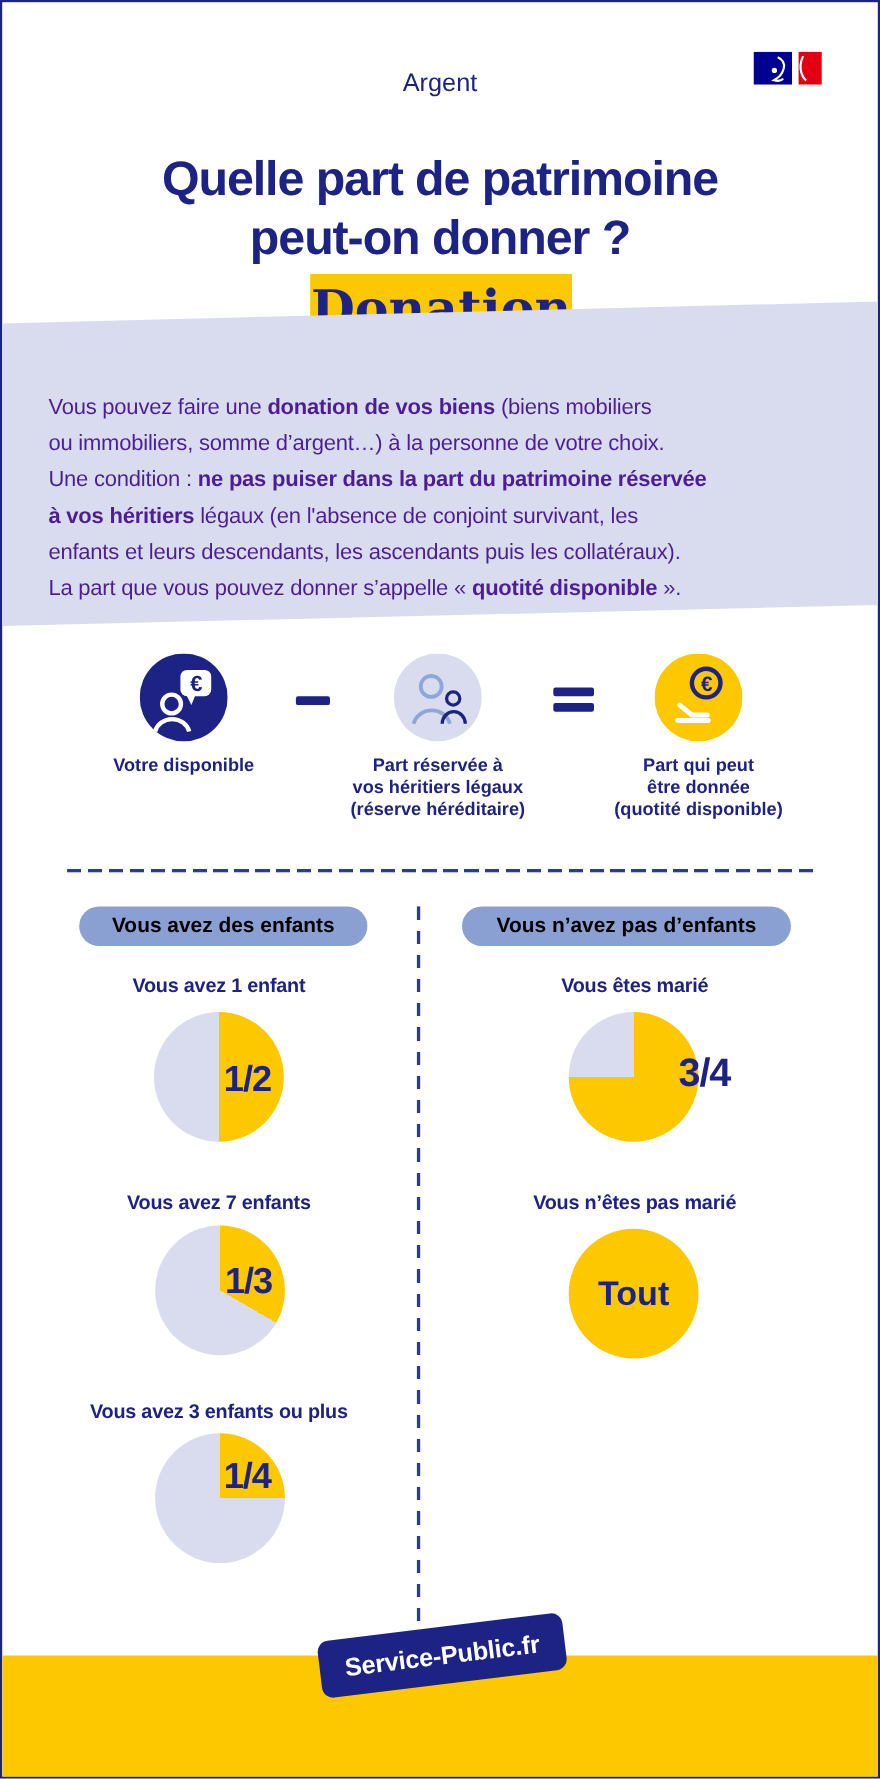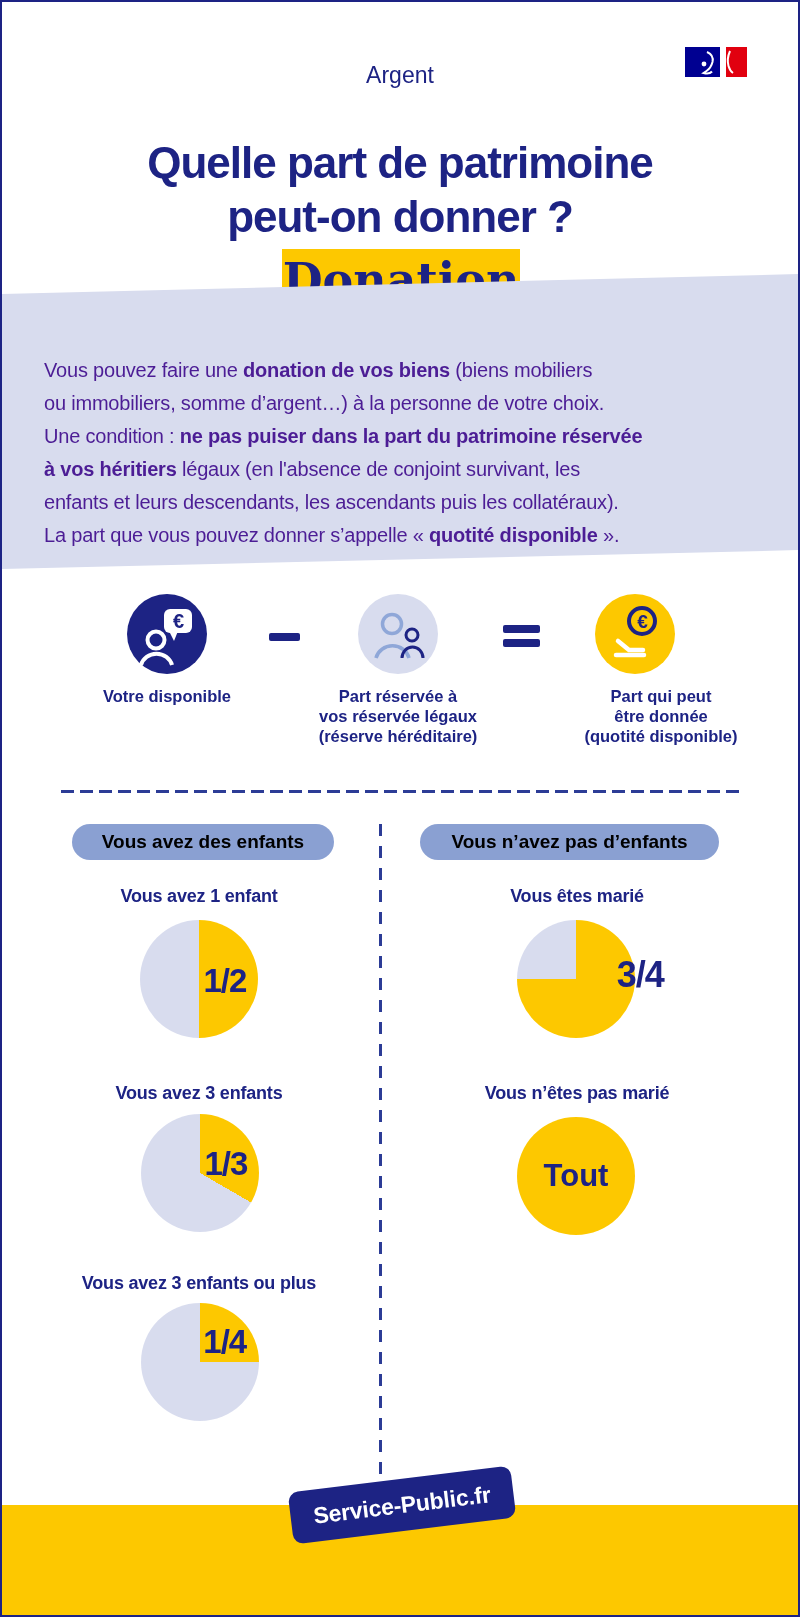--- a/index.html
+++ b/index.html
@@ -31,21 +31,21 @@
   .eq-c1{top:592px;left:125px;}
   .eq-c2{top:592px;left:356px;}
   .eq-c3{top:592px;left:593px;}
   .op{background:#1d2384;border-radius:2px;}
   .op-minus{top:631px;left:267px;width:31px;height:8px;}
   .op-eq-a{top:623px;left:501px;width:37px;height:8px;}
   .op-eq-b{top:637px;left:501px;width:37px;height:8px;}
   .eq-label{font-size:16.5px;font-weight:700;line-height:20px;text-align:center;top:684px;}
   .eq-l1{left:65px;width:200px;}
   .eq-l2{left:286px;width:220px;}
-  .eq-l3{left:549px;width:220px;}
+  .eq-l3{left:523px;width:220px;}
   .eq-label span{display:block;}
 
   
   .dash-h{top:788px;left:59px;width:683px;height:3px;
           background:repeating-linear-gradient(90deg,#2c3c96 0 13px,transparent 13px 19px);}
   .dash-v{top:822px;left:377px;width:3px;height:683px;
           background:repeating-linear-gradient(180deg,#2c3c96 0 12px,transparent 12px 22px);}
 
   
   .pill{height:36px;border-radius:18px;background:#8aa0d2;color:#000000;font-weight:700;
@@ -137,21 +137,21 @@
     <text x="47.5" y="34" font-size="19" font-weight="bold" fill="#1d2384" text-anchor="middle" font-family="Liberation Sans, sans-serif">€</text>
     <path d="M23 47 l11 9 h14" stroke="#ffffff" stroke-width="4.5" fill="none" stroke-linecap="round" stroke-linejoin="round"></path>
     <path d="M21 61 h28" stroke="#ffffff" stroke-width="4.5" stroke-linecap="round"></path>
   </svg>
 
   <div class="abs eq-label eq-l1">
     <span>Votre disponible</span>
   </div>
   <div class="abs eq-label eq-l2">
     <span>Part réservée à</span>
-    <span>vos réservée légaux</span>
+    <span>vos héritiers légaux</span>
     <span>(réserve héréditaire)</span>
   </div>
   <div class="abs eq-label eq-l3">
     <span>Part qui peut</span>
     <span>être donnée</span>
     <span>(quotité disponible)</span>
   </div>
 
   <div class="abs dash-h"></div>
   <div class="abs dash-v"></div>
@@ -161,21 +161,21 @@
   </div>
   <div class="abs pill pill-right">
     <span>Vous n’avez pas d’enfants</span>
   </div>
 
   <div class="abs case-h col-l h1">Vous avez 1 enfant</div>
   <div class="abs pie p1" style="background: conic-gradient(rgb(253, 200, 0) 0deg, rgb(253, 200, 0) 180deg, rgb(216, 220, 238) 180deg, rgb(216, 220, 238) 360deg);">
     <span class="pie-label">1/2</span>
   </div>
 
-  <div class="abs case-h col-l h2">Vous avez 3 enfants</div>
+  <div class="abs case-h col-l h2">Vous avez 7 enfants</div>
   <div class="abs pie p2" style="background: conic-gradient(rgb(253, 200, 0) 0deg, rgb(253, 200, 0) 120deg, rgb(216, 220, 238) 120deg, rgb(216, 220, 238) 360deg);">
     <span class="pie-label">1/3</span>
   </div>
 
   <div class="abs case-h col-l h3">Vous avez 3 enfants ou plus</div>
   <div class="abs pie p3" style="background: conic-gradient(rgb(253, 200, 0) 0deg, rgb(253, 200, 0) 90deg, rgb(216, 220, 238) 90deg, rgb(216, 220, 238) 360deg);">
     <span class="pie-label">1/4</span>
   </div>
 
   <div class="abs case-h col-r h1">Vous êtes marié</div>

